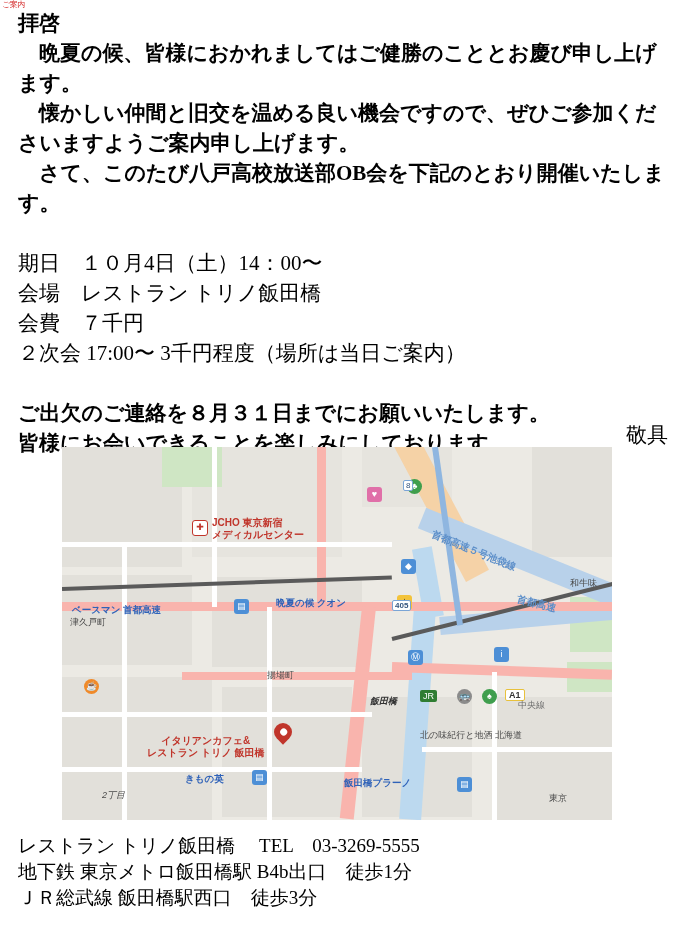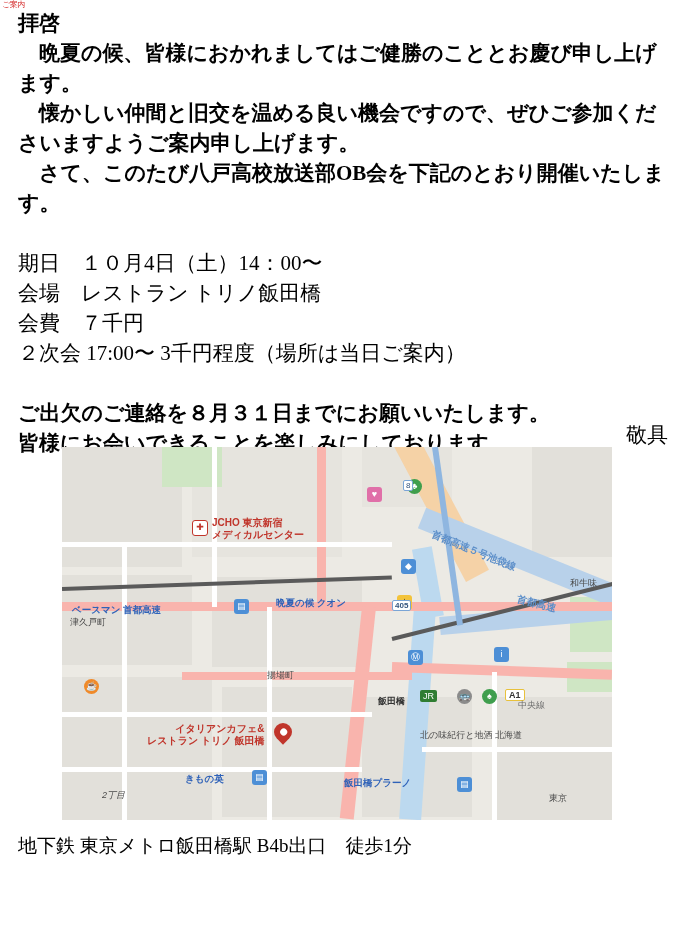--- a/index.html
+++ b/index.html
@@ -310,38 +310,40 @@
     <div class="poi gray round" style="left:395px;top:242px;">🚌</div>
     <div class="poi green round" style="left:420px;top:242px;">♠</div>
 
     <div class="routeshield" style="left:330px;top:153px;font-weight:bold;">405</div>
     <div class="routeshield" style="left:341px;top:33px;">8</div>
 
     <div class="jr-badge" style="left:358px;top:243px;">JR</div>
     <div class="exit-badge" style="left:443px;top:228px;margin-top:14px;">A1</div>
 
     <div class="pin" style="left:212px;top:276px;"></div>
-    <div class="lbl-red" style="left:85px;top:276px;text-align:right;">
+    <div class="lbl-red" style="left:85px;top:288px;text-align:center;">
       <span>イタリアンカフェ&amp;</span><br>
       <span>レストラン トリノ 飯田橋</span>
     </div>
 
     <div class="lbl" style="left:8px;top:131px;margin-top:38px;">津久戸町</div>
     <div class="lbl" style="left:205px;top:222px;">揚場町</div>
     <div class="lbl" style="left:40px;top:342px;font-style:italic;">2丁目</div>
-    <div class="lbl" style="left:316px;top:248px;font-weight:bold;color:#333;">飯田橋</div>
+    <div class="lbl" style="left:308px;top:248px;font-weight:bold;color:#333;font-style:italic;">飯田橋</div>
     <div class="lbl" style="left:487px;top:345px;">東京</div>
     <div class="lbl" style="left:508px;top:130px;">和牛味</div>
     <div class="lbl" style="left:358px;top:282px;">北の味紀行と地酒 北海道</div>
     <div class="lbl" style="left:456px;top:252px;color:#6a6a6a;">中央線</div>
 
     <div class="lbl-blue" style="left:10px;top:157px;">ベースマン 首都高速</div>
     <div class="lbl-blue" style="left:214px;top:150px;">晩夏の候 クオン</div>
     <div class="lbl-blue" style="left:123px;top:326px;">きもの英</div>
     <div class="lbl-blue" style="left:282px;top:330px;">飯田橋プラーノ</div>
 
   </div>
 
   <div class="footer">
+    <p>レストラン トリノ飯田橋　 TEL　03-3269-5555</p>
     <p>地下鉄 東京メトロ飯田橋駅 B4b出口　徒歩1分</p>
+    <p>ＪＲ総武線 飯田橋駅西口　徒歩3分</p>
   </div>
 
 </div>
 
 </body></html>

